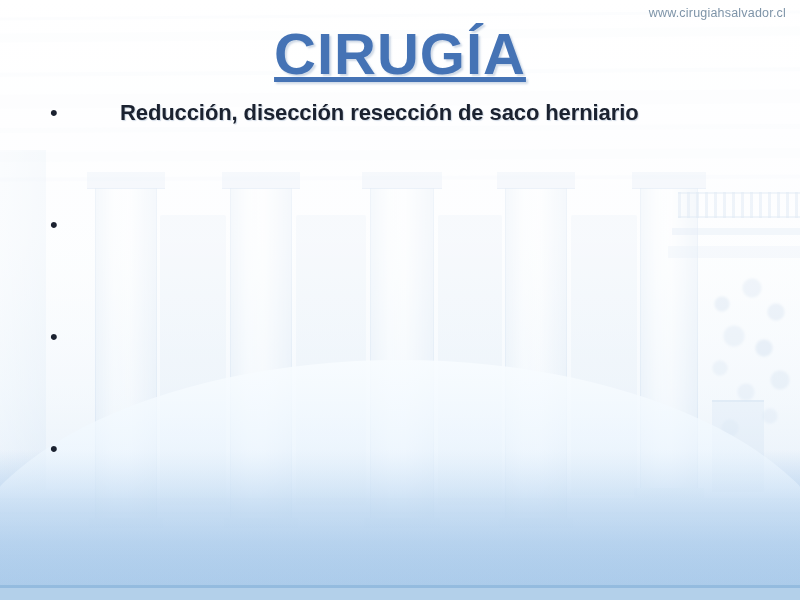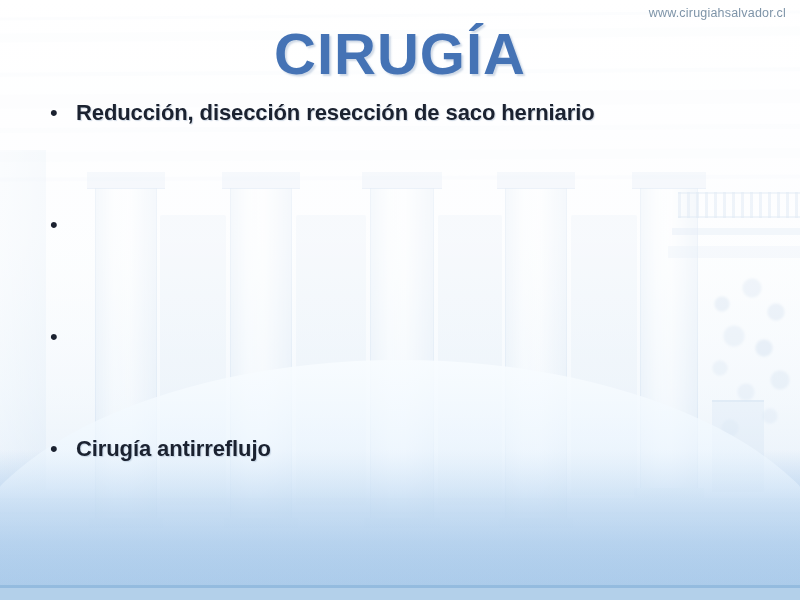--- a/index.html
+++ b/index.html
@@ -194,20 +194,21 @@
     white-space:nowrap;
   }
 
   .slide-title {
     position:absolute; top:20px; left:0; width:100%;
     text-align:center;
     font-size:58px; font-weight:bold;
     letter-spacing:1px;
     color:#4573b5;
     text-shadow:2px 2px 2px rgba(120,150,185,0.35);
+    text-decoration:underline;
   }
 
   .bullet-list { position:absolute; left:50px; top:98px; width:700px; }
 
   .bullet-item {
     display:flex; align-items:flex-start;
     height:112px;
   }
   .bullet-item .marker {
     flex:0 0 auto;
@@ -215,20 +216,21 @@
     font-size:22px; font-weight:normal; line-height:30px;
     color:#1b2230;
     text-align:left;
   }
   .bullet-item .label {
     font-size:22px; font-weight:bold; line-height:30px;
     color:#1b2230;
     letter-spacing:-0.1px;
     text-shadow:1px 1px 1px rgba(150,170,195,0.45);
     white-space:nowrap;
+    margin-left:44px;
   }
 </style>
 </head>
 <body>
 
 <div id="slide">
 
   <div class="bg-layer bg-base"></div>
 
   <div class="bg-layer">
@@ -285,18 +287,17 @@
       <div class="bullet-item">
         <span class="marker">•</span>
       </div>
 
       <div class="bullet-item">
         <span class="marker">•</span>
       </div>
 
       <div class="bullet-item">
         <span class="marker">•</span>
-        <span class="label">Cirugía antirreflujo</span>
       </div>
 
     </div>
   </div>
 </div>
 
 </body></html>

